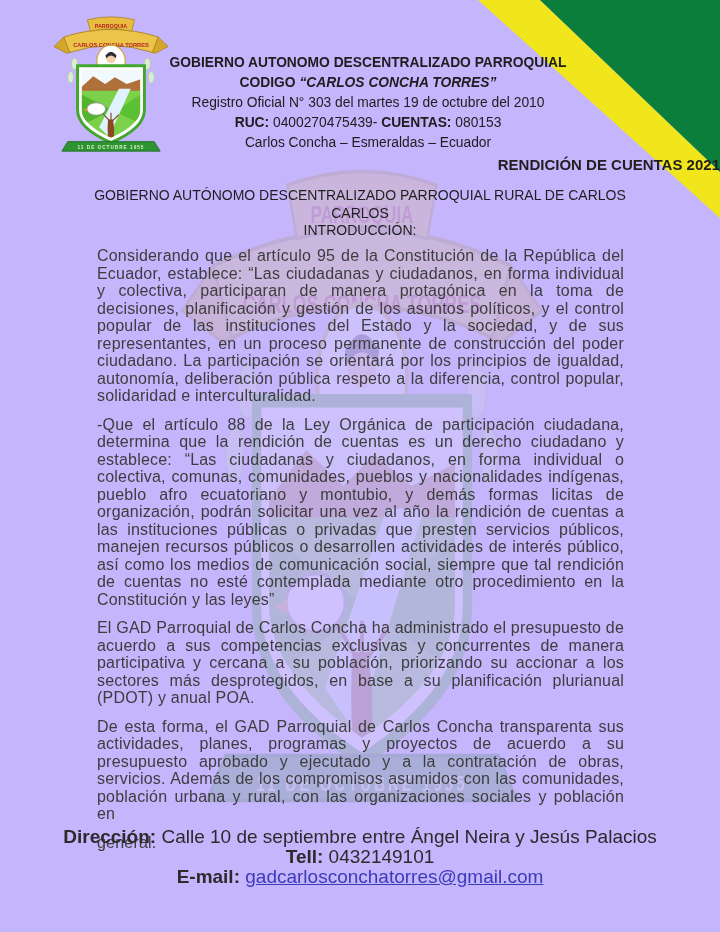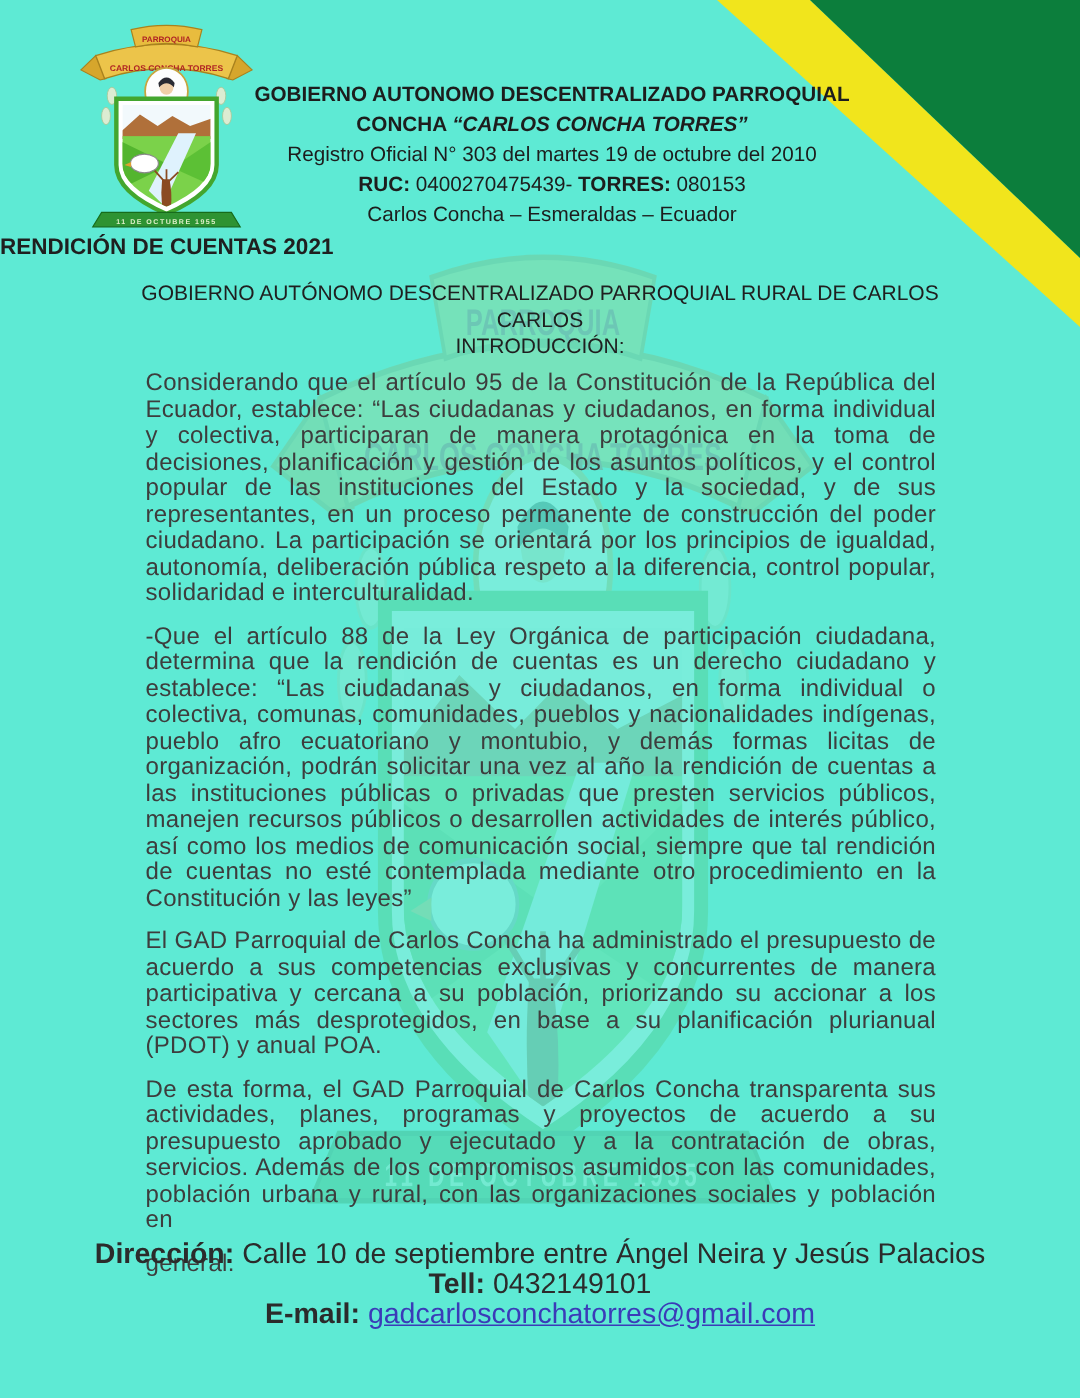--- a/index.html
+++ b/index.html
@@ -1,35 +1,35 @@
 <!DOCTYPE html>
 <html><head>
 <meta charset="utf-8">
 <style>
   html,body{margin:0;padding:0;background:#ffffff;}
   .page{
-    position:relative;width:720px;height:932px;background:#5eead4;overflow:hidden;
+    position:relative;width:720px;height:932px;background:#c4b5fd;overflow:hidden;
     font-family:"Liberation Sans",sans-serif;
   }
   svg text{font-family:"Liberation Sans",sans-serif;}
 
   
   .corner-ribbon{position:absolute;top:0;right:0;width:242px;height:220px;z-index:2;}
 
   
   .logo{position:absolute;left:52px;top:14px;width:118px;height:142px;z-index:3;}
   .watermark{position:absolute;left:176px;top:158px;width:372px;height:665px;opacity:.17;z-index:0;}
 
   
   .hdr{position:absolute;left:142px;top:53px;width:452px;text-align:center;color:#1d1d1d;z-index:4;}
   .hdr-line{font-size:13.8px;line-height:20px;white-space:nowrap;}
   .b{font-weight:bold;}
   .it{font-style:italic;}
 
-  .title{position:absolute;left:0;top:156px;width:720px;text-align:left;
+  .title{position:absolute;left:0;top:156px;width:720px;text-align:right;
          font-weight:bold;font-size:15px;color:#1f1f1f;z-index:4;}
   .subtitle{position:absolute;left:60px;top:187px;width:600px;text-align:center;
             font-weight:normal;font-size:14px;line-height:17.5px;color:#1f1f1f;z-index:4;}
 
   
   .bodytext{position:absolute;left:97px;top:247px;width:527px;z-index:4;
             font-size:16px;line-height:17.5px;text-align:justify;color:#3d3d3d;letter-spacing:.2px;}
   .bodytext p{margin:0 0 11px 0;}
   .bodytext p.tight{margin-bottom:0;}
   .bodytext p.frag{margin-top:11px;}
@@ -106,23 +106,23 @@
     <polygon points="0,0 62,0 242,172 242,218" fill="#f1e51c"></polygon>
     <polygon points="62,0 242,0 242,172" fill="#0c7e3c"></polygon>
   </svg>
 
   <svg class="logo" viewBox="0 0 120 148" preserveAspectRatio="none">
     <use href="#crest"></use>
   </svg>
 
   <div class="hdr">
     <div class="hdr-line b">GOBIERNO AUTONOMO DESCENTRALIZADO PARROQUIAL</div>
-    <div class="hdr-line b"><span>CONCHA </span><span class="it">“CARLOS CONCHA TORRES”</span></div>
+    <div class="hdr-line b"><span>CODIGO </span><span class="it">“CARLOS CONCHA TORRES”</span></div>
     <div class="hdr-line">Registro Oficial N° 303 del martes 19 de octubre del 2010</div>
-    <div class="hdr-line"><span class="b">RUC:</span><span> 0400270475439- </span><span class="b">TORRES:</span><span> 080153</span></div>
+    <div class="hdr-line"><span class="b">RUC:</span><span> 0400270475439- </span><span class="b">CUENTAS:</span><span> 080153</span></div>
     <div class="hdr-line">Carlos Concha – Esmeraldas – Ecuador</div>
   </div>
 
   <div class="title">RENDICIÓN DE CUENTAS 2021</div>
   <div class="subtitle">
     <div>GOBIERNO AUTÓNOMO DESCENTRALIZADO PARROQUIAL RURAL DE CARLOS</div>
     <div>CARLOS</div>
     <div>INTRODUCCIÓN:</div>
   </div>
 

